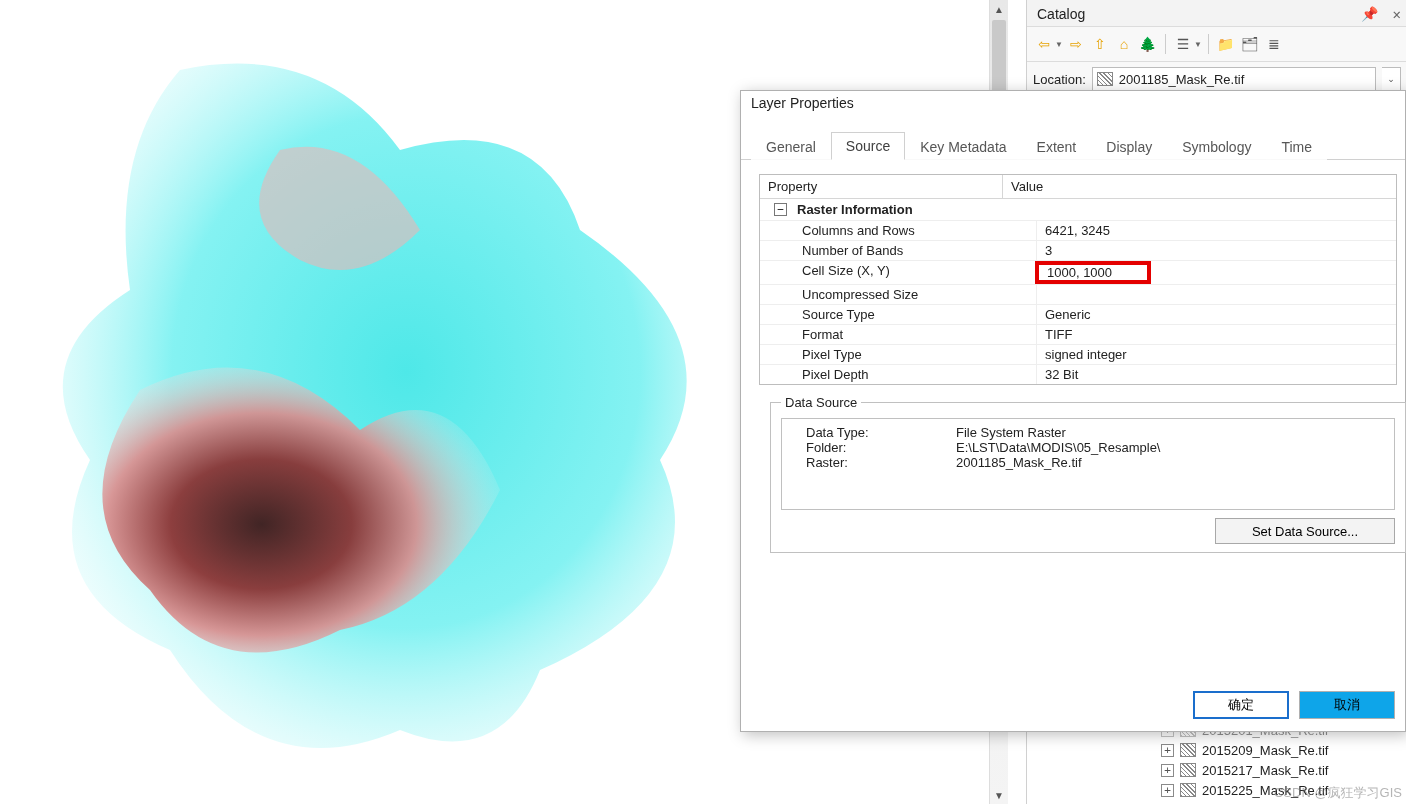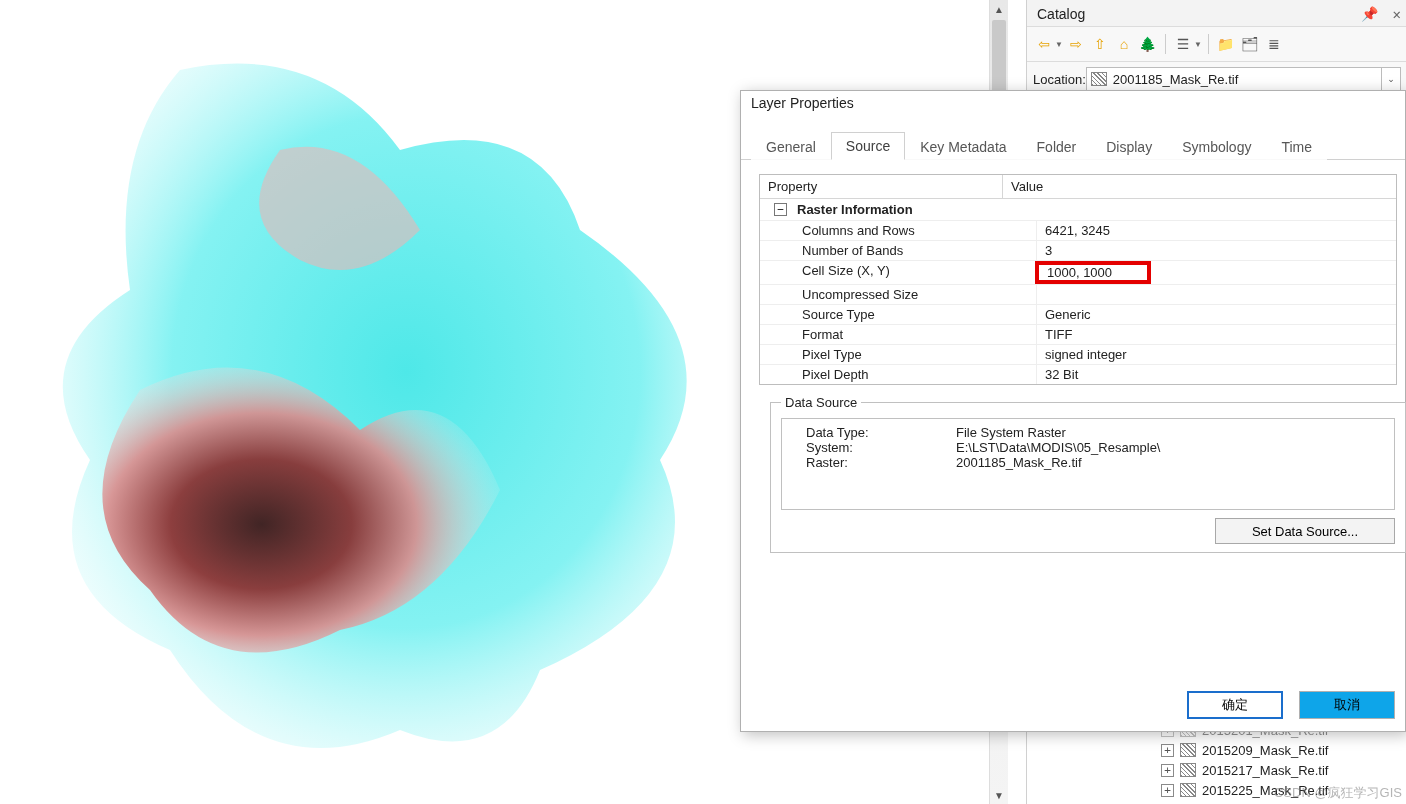--- a/index.html
+++ b/index.html
@@ -10,21 +10,21 @@
   .scrollbar .thumb{position:absolute;left:2px;right:2px;background:#c9c9c9;border-radius:2px}
 
   
   .catalog{position:absolute;left:1026px;top:0;width:380px;height:804px;background:#fbfbfb;border-left:1px solid #d0d0d0}
   .cat-title{height:24px;line-height:24px;padding:2px 6px 0 10px;background:#f3f3f3;border-bottom:1px solid #dcdcdc;font-size:14px;display:flex;align-items:center;justify-content:space-between}
   .cat-title-buttons span{margin-left:10px;color:#666;cursor:pointer;font-family:Consolas,monospace}
   .cat-toolbar{height:28px;padding:3px 6px;border-bottom:1px solid #dcdcdc;display:flex;align-items:center;gap:2px;background:#f8f8f8}
   .tb-btn{width:22px;height:22px;display:flex;align-items:center;justify-content:center;font-size:14px;color:#555;cursor:pointer;border-radius:3px}
   .tb-sep{width:1px;height:20px;background:#ccc;margin:0 4px}
   .drop{font-size:8px;margin-left:-2px;color:#666}
-  .cat-loc{height:28px;padding:3px 6px;border-bottom:1px solid #dcdcdc;display:flex;align-items:center;background:#f8f8f8}
+  .cat-loc{height:28px;padding:3px 6px;border-bottom:1px solid #dcdcdc;display:flex;align-items:center;gap:6px;background:#f8f8f8}
   .cat-loc label{font-size:13px}
   .loc-field{flex:1;height:22px;border:1px solid #bcbcbc;background:#fff;display:flex;align-items:center;padding:0 4px;font-size:13px;gap:6px}
   .raster-glyph{width:14px;height:12px;background:repeating-linear-gradient(45deg,#888 0 1px,#fff 1px 3px);border:1px solid #888;flex:0 0 auto}
   .loc-drop{width:18px;height:22px;border:1px solid #bcbcbc;border-left:none;display:flex;align-items:center;justify-content:center;font-size:9px;color:#555;cursor:pointer;background:#fff}
   .cat-tree{position:absolute;left:0;right:0;top:716px;bottom:0;padding:4px 0 0 8px;background:#fff;overflow:hidden;font-size:13px}
   .tree-row{display:flex;align-items:center;height:20px;gap:6px;padding-left:126px;white-space:nowrap}
   .tree-row .plus{width:11px;height:11px;border:1px solid #8a8a8a;display:flex;align-items:center;justify-content:center;font-size:11px;line-height:1;color:#555;cursor:pointer;font-family:monospace}
 
   
   .dialog{position:absolute;left:740px;top:90px;width:664px;height:640px;background:#fff;border:1px solid #b0b0b0;box-shadow:3px 3px 14px rgba(0,0,0,.25)}
@@ -47,21 +47,21 @@
   .pt-group .exp{width:11px;height:11px;border:1px solid #777;display:flex;align-items:center;justify-content:center;font-size:11px;margin-right:10px;font-family:monospace;font-weight:normal;cursor:pointer}
   .highlight-box{border:4px solid #e40000;padding:0 8px;margin:-2px -10px;display:inline-block;min-width:92px}
 
   fieldset.ds{border:1px solid #c0c0c0;margin:10px 0 0 11px;padding:8px 10px 8px 10px;width:614px}
   fieldset.ds legend{font-size:13px;padding:0 4px}
   .ds-inner{border:1px solid #c0c0c0;padding:6px 24px;height:78px;font-size:13px}
   .ds-inner .r{display:flex}
   .ds-inner .k{width:150px}
   .set-ds-btn{float:right;margin-top:8px;width:180px;height:26px;border:1px solid #a8a8a8;background:#f3f3f3;font-size:13px;cursor:pointer}
 
-  .dlg-buttons{position:absolute;right:10px;bottom:12px;display:flex;gap:16px}
+  .dlg-buttons{position:absolute;right:10px;bottom:12px;display:flex;gap:10px}
   .dlg-buttons button{width:96px;height:28px;font-size:13px;cursor:pointer}
   .ok-btn{border:2px solid #1a6ecc;background:#fff}
   .cancel-btn{border:1px solid #b0b0b0;background:#0ea5e9}
 
   .watermark{position:absolute;right:4px;bottom:2px;font-size:13px;color:rgba(120,120,120,.55);pointer-events:none}
 </style>
 </head>
 <body>
 
 <div class="map-area">
@@ -149,21 +149,21 @@
   </div>
 </div>
 
 <div class="dialog">
   <div class="dlg-title">Layer Properties</div>
 
   <div class="tabs">
     <div class="tab">General</div>
     <div class="tab active">Source</div>
     <div class="tab">Key Metadata</div>
-    <div class="tab">Folder</div>
+    <div class="tab">Extent</div>
     <div class="tab">Display</div>
     <div class="tab">Symbology</div>
     <div class="tab">Time</div>
   </div>
 
   <div class="panel">
     <div class="prop-table">
       <div class="pt-head">
         <div class="c1">Property</div>
         <div class="c2">Value</div>
@@ -208,21 +208,21 @@
     </div>
 
     <fieldset class="ds">
       <legend>Data Source</legend>
       <div class="ds-inner">
         <div class="r">
             <span class="k">Data Type:</span>
             <span>File System Raster</span>
           </div>
         <div class="r">
-            <span class="k">System:</span>
+            <span class="k">Folder:</span>
             <span>E:\LST\Data\MODIS\05_Resample\</span>
           </div>
         <div class="r">
             <span class="k">Raster:</span>
             <span>2001185_Mask_Re.tif</span>
           </div>
       </div>
       <button class="set-ds-btn">Set Data Source...</button>
       <div style="clear:both"></div>
     </fieldset>

